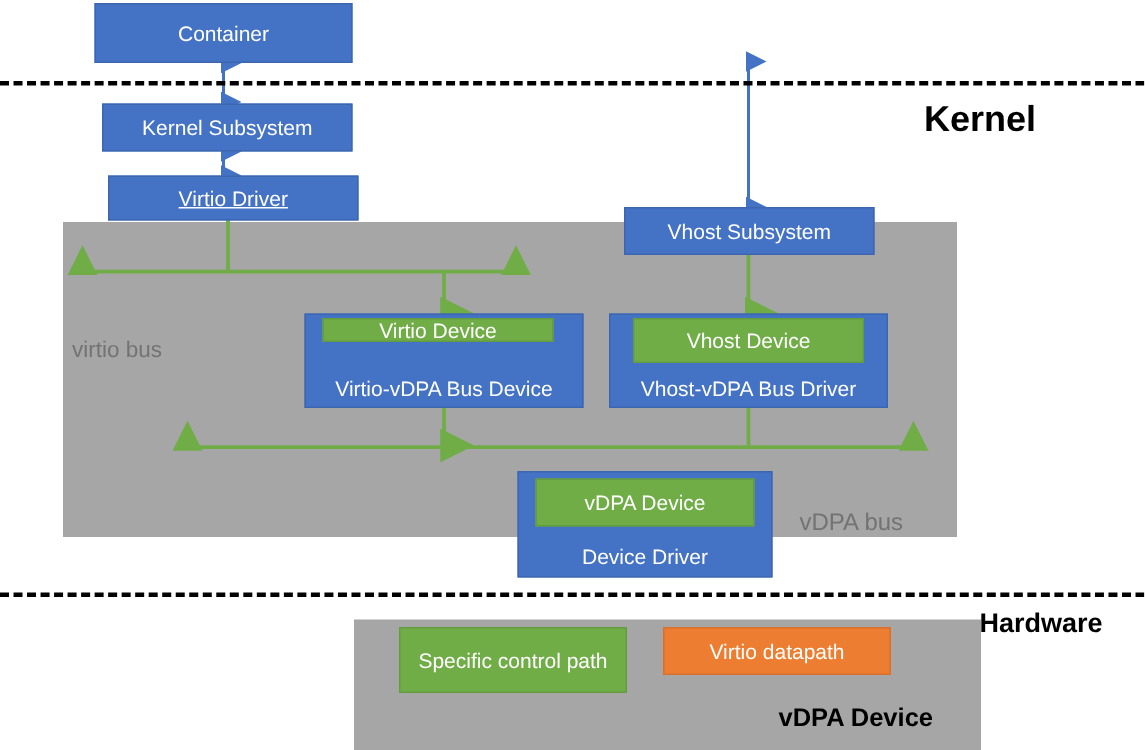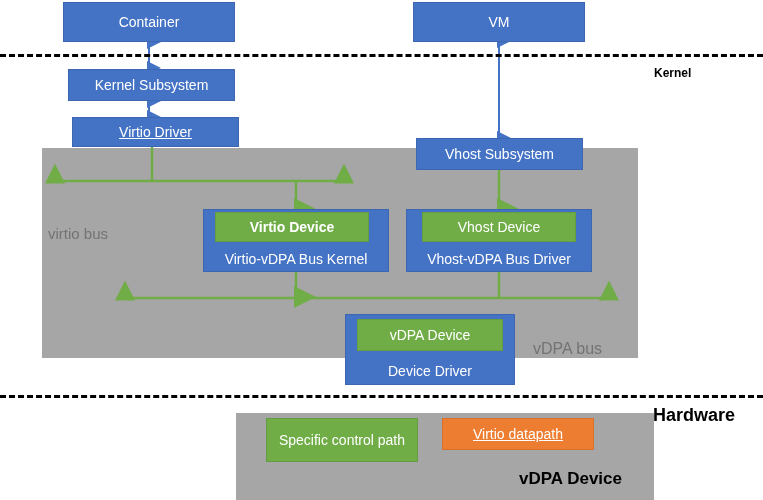--- a/index.html
+++ b/index.html
@@ -149,46 +149,43 @@
 
     <g>
       <line x1="125" y1="298" x2="609" y2="298" stroke="#70AD47" stroke-width="2.5" marker-start="url(#gArrow)" marker-end="url(#gArrow)"></line>
     </g>
   </svg>
 
   <div class="box blue" style="left:63px; top:2px; width:172px; height:40px;">
     <span>Container</span>
   </div>
 
-  <div class="box blue" style="left:413px; top:2px; width:172px; height:40px;">
-    <span>VM</span>
-  </div>
 
   <div class="divider" style="left:0px; top:54px; width:763px;"></div>
 
   <div class="box blue" style="left:68px; top:69px; width:167px; height:32px;">
     <span>Kernel Subsystem</span>
   </div>
 
   <div class="box blue" style="left:72px; top:117px; width:167px; height:30px;text-decoration:underline;">
     <span>Virtio Driver</span>
   </div>
 
   <div class="box blue" style="left:416px; top:138px; width:167px; height:32px;">
     <span>Vhost Subsystem</span>
   </div>
 
   <div class="plain-label" style="left:48px; top:189px;">
     <span>virtio bus</span>
   </div>
 
   <div class="box blue stack-label" style="left:203px; top:209px; width:186px; height:63px; align-items:flex-end; padding-bottom:4px;">
-    <span>Virtio-vDPA Bus Kernel</span>
-  </div>
-  <div class="box green" style="left:215px; top:212px; width:154px; height:30px;font-weight:bold;">
+    <span>Virtio-vDPA Bus Device</span>
+  </div>
+  <div class="box green" style="left:215px; top:212px; width:154px; height:16px;">
     <span>Virtio Device</span>
   </div>
 
   <div class="box blue stack-label" style="left:406px; top:209px; width:186px; height:63px; align-items:flex-end; padding-bottom:4px;">
     <span>Vhost-vDPA Bus Driver</span>
   </div>
   <div class="box green" style="left:422px; top:212px; width:154px; height:30px;">
     <span>Vhost Device</span>
   </div>
 
@@ -202,30 +199,30 @@
   <div class="box green" style="left:357px; top:319px; width:146px; height:32px;">
     <span>vDPA Device</span>
   </div>
 
   <div class="divider" style="left:0px; top:395px; width:763px;"></div>
 
   <div class="box green" style="left:266px; top:418px; width:152px; height:44px;">
     <span>Specific control path</span>
   </div>
 
-  <div class="box orange" style="left:442px; top:418px; width:152px; height:32px;text-decoration:underline;">
+  <div class="box orange" style="left:442px; top:418px; width:152px; height:32px;">
     <span>Virtio datapath</span>
   </div>
 
   <div class="bold-label" style="left:519px; top:469px;">
     <span>vDPA Device</span>
   </div>
 
 
-  <div class="bold-label" style="left:654px; top:66px; font-size:12px;">
+  <div class="bold-label" style="left:616px; top:66px; font-size:24px;">
     <span>Kernel</span>
   </div>
 
   <div class="bold-label" style="left:653px; top:405px; font-size:18px;">
     <span>Hardware</span>
   </div>
 
 </div>
 
 </body></html>

